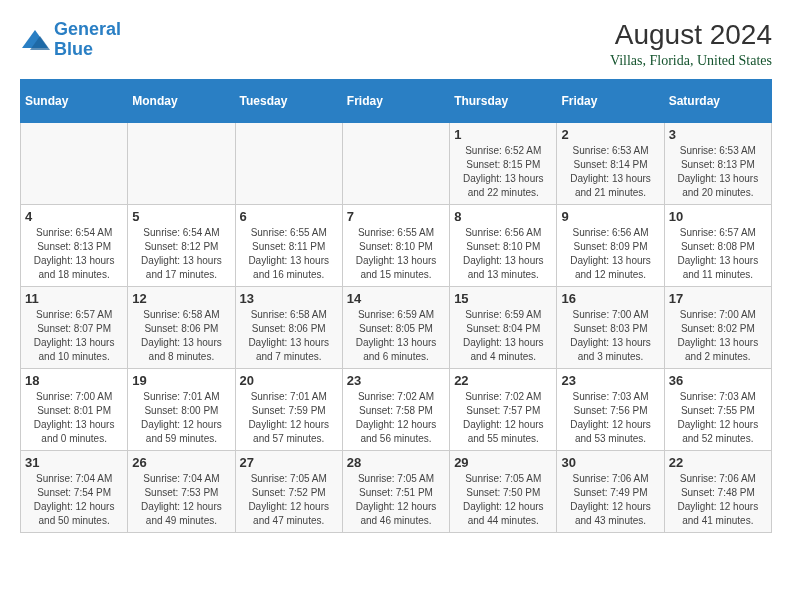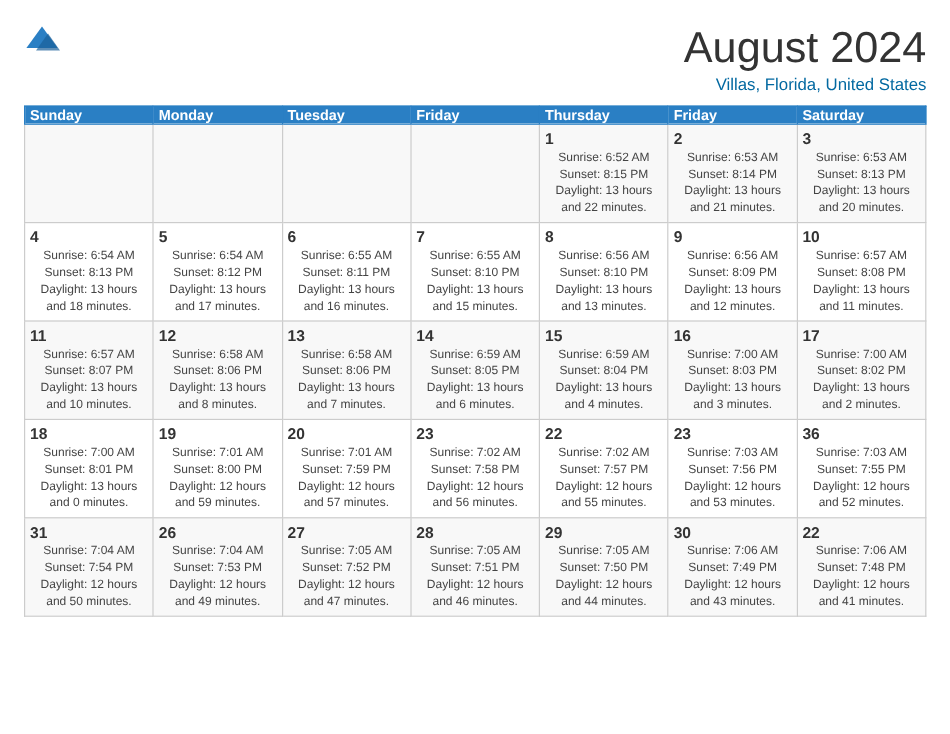--- a/index.html
+++ b/index.html
@@ -31,39 +31,40 @@
       color: #2a7fc4;
     }
     .logo-icon {
       width: 30px;
       height: 24px;
     }
     .title-block {
       text-align: right;
     }
     .main-title {
-      font-size: 36px;
+      font-size: 28px;
       font-weight: normal;
       color: #333;
       line-height: 1.1;
     }
     .subtitle {
       font-size: 14px;
-      color: #0369a1;
+      color: #14532d;
       margin-top: 2px;
+      font-family: Liberation Serif, serif;
     }
     .calendar {
       width: 100%;
       border-collapse: collapse;
       font-size: 11px;
     }
     .calendar thead th {
       background-color: #2a7fc4;
       color: #fff;
-      padding: 0 4px;
+      padding: 14px 4px;
       text-align: left;
       font-size: 12px;
       font-weight: bold;
       border: 1px solid #2a7fc4;
     }
     .calendar tbody td {
       border: 1px solid #ccc;
       vertical-align: top;
       padding: 4px;
       width: calc(100% / 7);
@@ -95,20 +96,24 @@
   </style>
 </head>
 <body>
 
 <div class="header">
   <div class="logo">
     <svg class="logo-icon" viewBox="0 0 30 24" xmlns="http://www.w3.org/2000/svg">
       <polygon points="15,2 28,20 2,20" fill="#2a7fc4"></polygon>
       <polygon points="20,8 30,22 10,22" fill="#1a5f9a" opacity="0.7"></polygon>
     </svg>
+    <div class="logo-text">
+      <div><span>General</span></div>
+      <div><span style="color:#2a7fc4">Blue</span></div>
+    </div>
   </div>
   <div class="title-block">
     <div class="main-title">August 2024</div>
     <div class="subtitle">Villas, Florida, United States</div>
   </div>
 </div>
 
 <table class="calendar">
   <thead>
     <tr>

